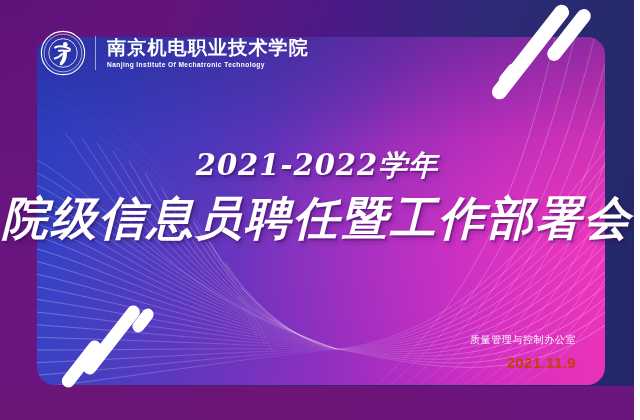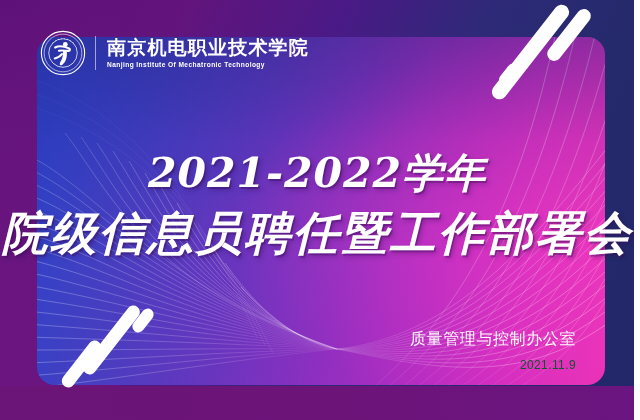--- a/index.html
+++ b/index.html
@@ -159,21 +159,21 @@
     font-family: "DejaVu Serif", "Liberation Serif", serif;
     color: #ffffff;
     font-weight: 700;
     font-style: italic;
     white-space: nowrap;
     text-shadow:
        1.5px 1.5px 0 rgba(60,10,90,.34),
        2.5px 3px 5px rgba(40,6,70,.30);
   }
   .headline .line-1 {
-    font-size: 41px;
+    font-size: 29px;
     letter-spacing: 1px;
     line-height: 1.22;
   }
   .headline .line-2 {
     font-size: 46px;
     letter-spacing: 2.5px;
     line-height: 1.3;
     margin-top: 6px;
   }
 
@@ -181,31 +181,31 @@
   .footer {
     position: absolute;
     right: 58px;
     bottom: 46px;
     text-align: right;
     z-index: 7;
   }
   .footer-org {
     font-family: "DejaVu Sans", "Liberation Sans", sans-serif;
     color: #ffffff;
-    font-size: 16px;
+    font-size: 10px;
     font-weight: 400;
     letter-spacing: .6px;
     line-height: 1.5;
     white-space: nowrap;
   }
   .footer-date {
     font-family: "Liberation Sans", sans-serif;
-    color: #14532d;
-    font-size: 12px;
-    font-weight: 400;
+    color: #c2410c;
+    font-size: 15px;
+    font-weight: 700;
     letter-spacing: .4px;
     line-height: 1.5;
     margin-top: 5px;
     white-space: nowrap;
   }
 </style>
 </head>
 <body>
 
 <div id="poster">

